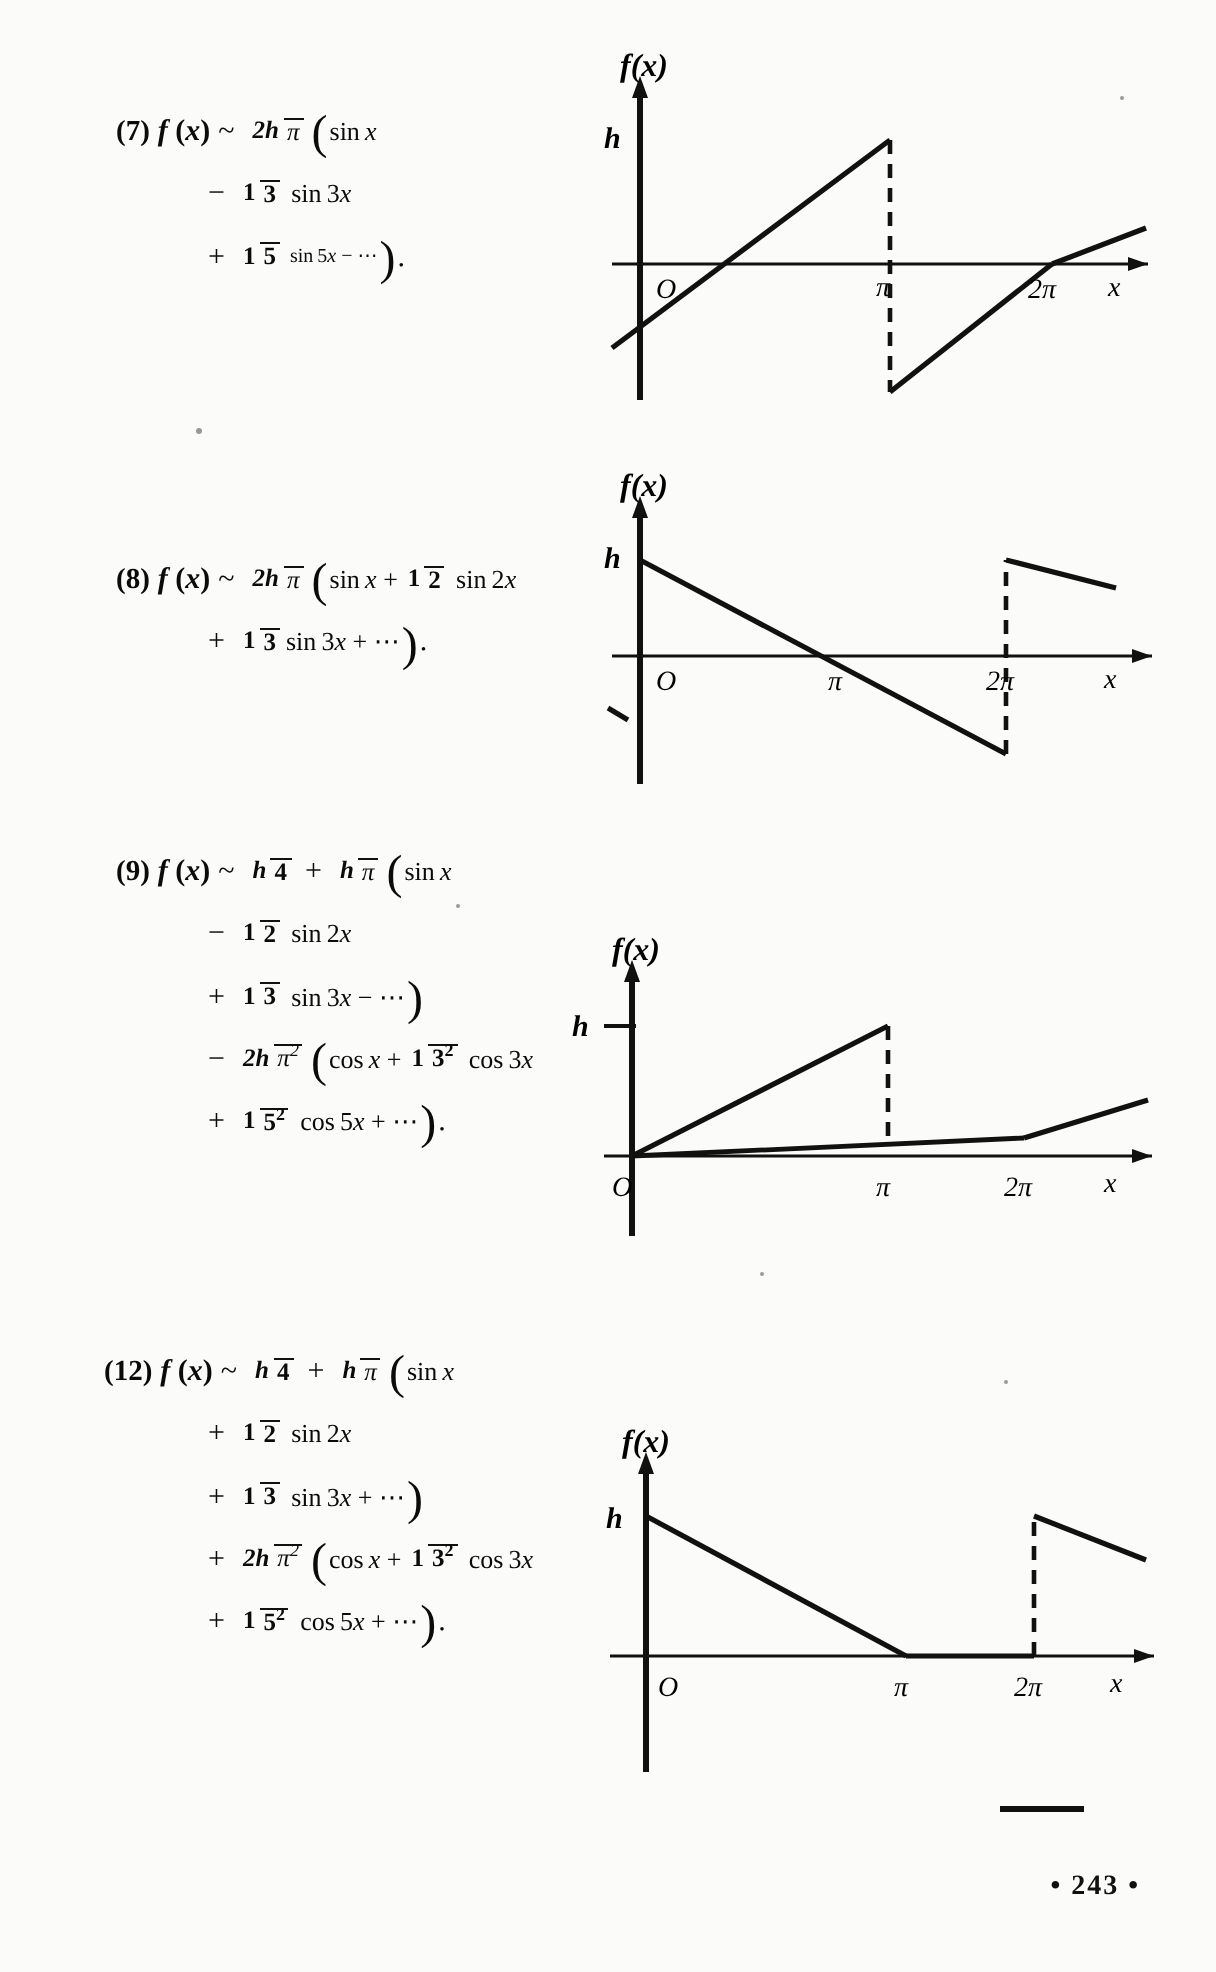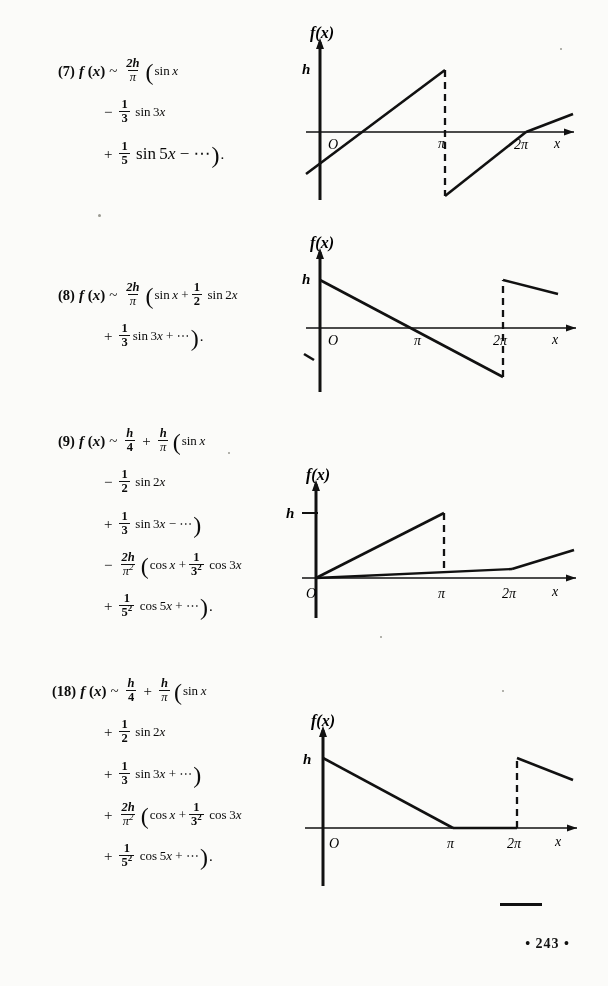--- a/index.html
+++ b/index.html
@@ -40,21 +40,21 @@
     margin-right: 4px;
   }
   .it {
     font-style: italic;
   }
   .bd {
     font-weight: bold;
   }
   .frac {
     display: inline-flex;
-    flex-direction: column;
+    flex-direction: row;
     align-items: center;
     justify-content: center;
     vertical-align: middle;
     margin: 0 3px;
     font-size: 12.5px;
     line-height: 1.05;
     position: relative;
     top: -1px;
   }
   .frac .nume {
@@ -143,21 +143,21 @@
       </span>
       <span style="font-size:13px;text-align:right;"> sin 3<span class="it">x</span></span>
     </div>
     <div class="line" style="margin-left:46px;">
       <span>+</span>
         <span class="sp"></span>
       <span class="frac">
         <span class="nume bd">1</span>
         <span class="deno bd">5</span>
       </span>
-      <span style="font-size:17px;"> sin 5<span class="it">x</span> − ⋯</span>
+      <span style="font-size:10px;"> sin 5<span class="it">x</span> − ⋯</span>
         <span class="big-paren">)</span>
         <span>.</span>
     </div>
   </div>
 
   <div class="graph" style="left:290px; top:22px;">
     <svg width="300" height="190" viewBox="0 0 300 190">
 
       <line x1="16" y1="110" x2="284" y2="110" stroke="#111" stroke-width="1.6"></line>
       <polygon points="284,110 274,106.5 274,113.5" fill="#111"></polygon>
@@ -322,21 +322,21 @@
       <text x="6" y="50" font-family="Liberation Serif, serif" font-size="15" font-style="italic" font-weight="bold">h</text>
       <text x="26" y="130" font-family="Liberation Serif, serif" font-size="14" font-style="italic">O</text>
       <text x="158" y="130" font-family="Liberation Serif, serif" font-size="14" font-style="italic">π</text>
       <text x="222" y="130" font-family="Liberation Serif, serif" font-size="14" font-style="italic">2π</text>
       <text x="272" y="128" font-family="Liberation Serif, serif" font-size="14" font-style="italic">x</text>
     </svg>
   </div>
 
   <div class="entry" style="left:52px; top:678px;">
     <div class="line">
-      <span class="num">(18)</span>
+      <span class="num">(12)</span>
       <span class="it bd">f</span>
         <span class="bd">&nbsp;(</span>
         <span class="it bd">x</span>
         <span class="bd">)</span>
       <span class="sp"></span>
         <span>~</span>
         <span class="sp"></span>
       <span class="frac">
         <span class="nume bd it">h</span>
         <span class="deno bd">4</span>

